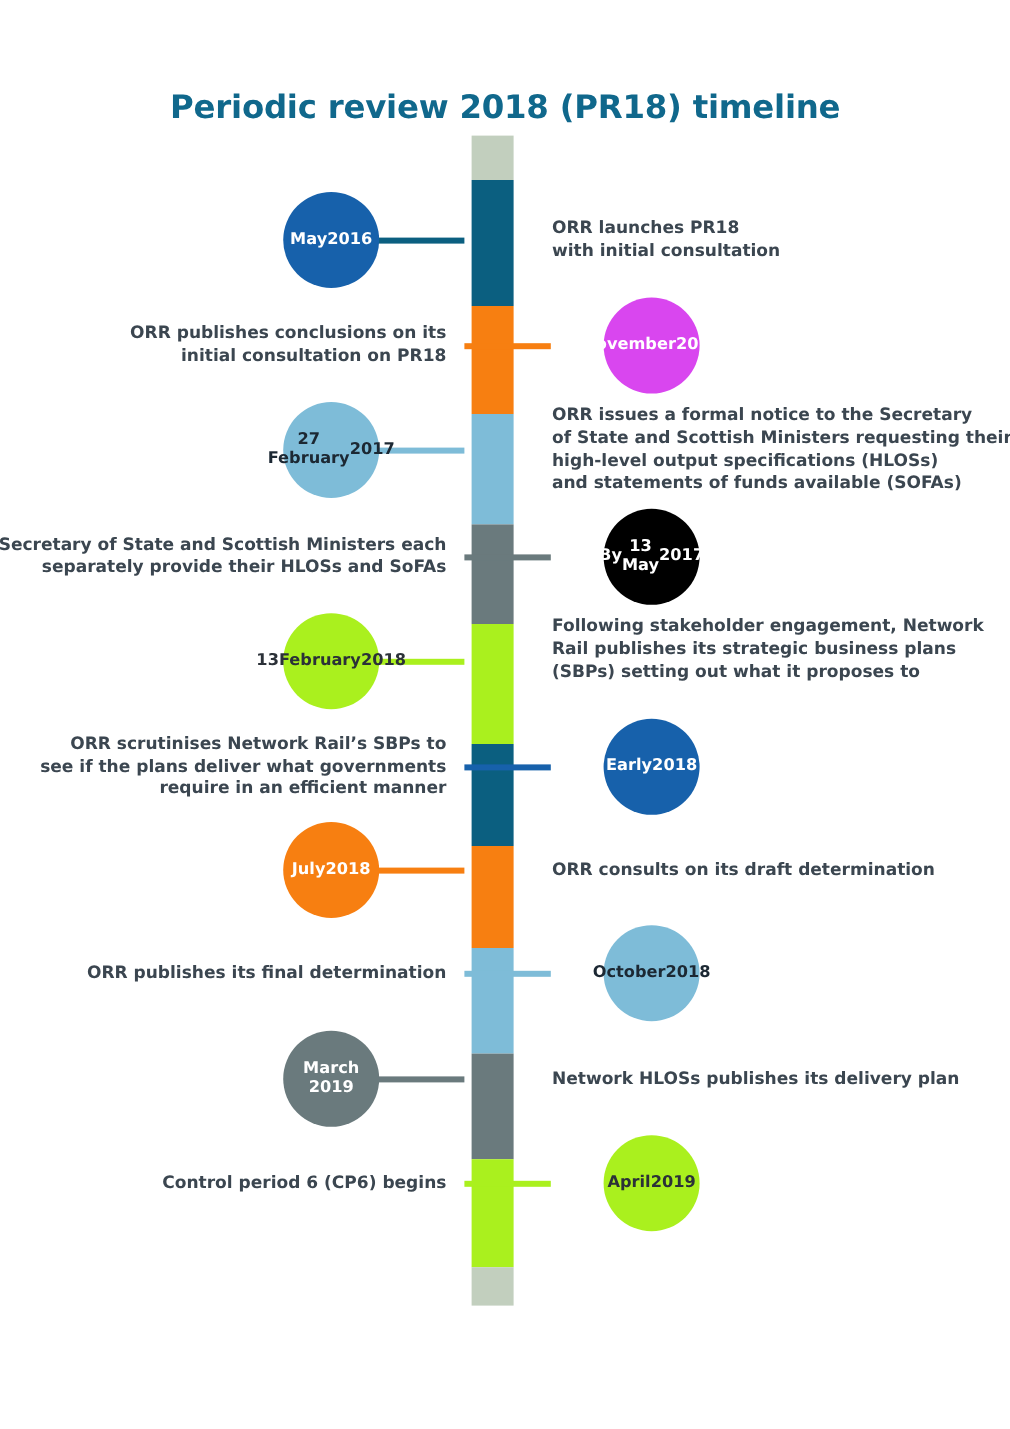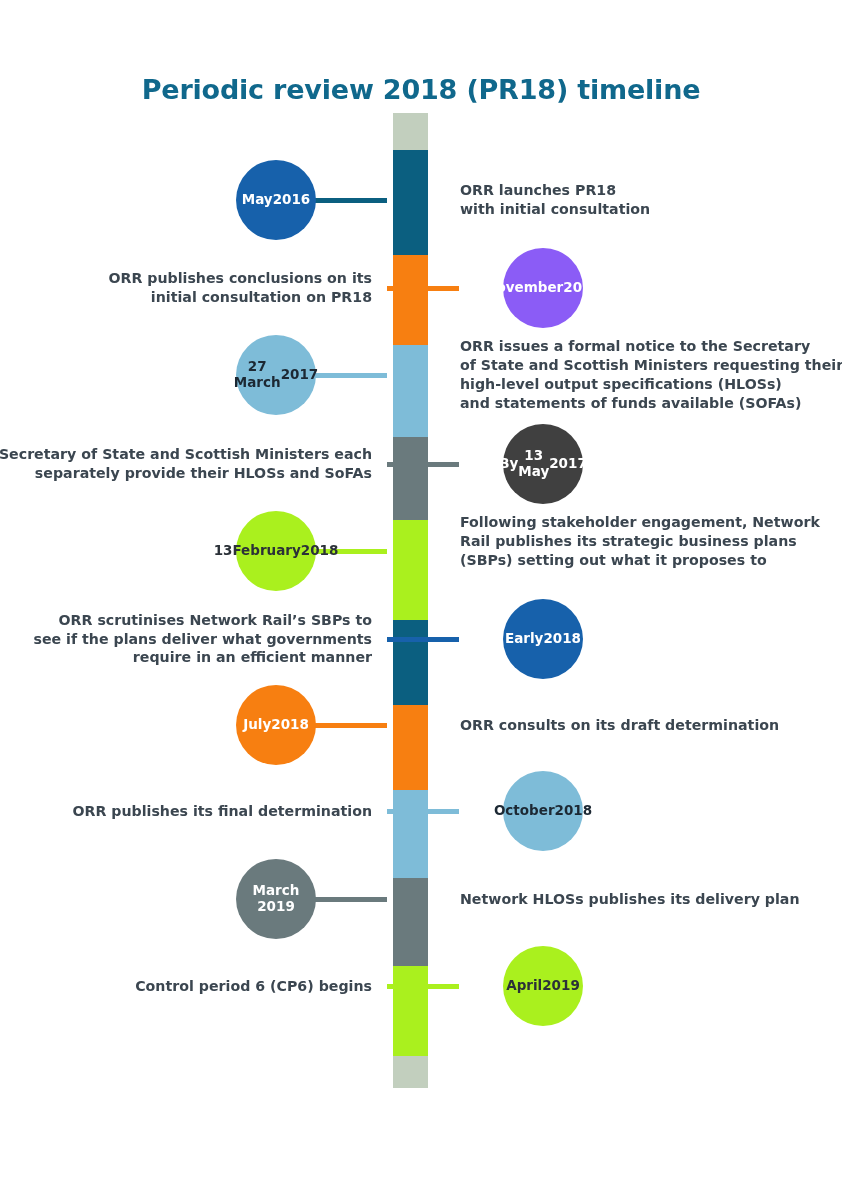--- a/index.html
+++ b/index.html
@@ -124,45 +124,45 @@
         <div>May</div>
         <div>2016</div>
       </div>
       <div class="desc right" style="top: -18.9px;">
         <div>ORR launches PR18</div>
         <div>with initial consultation</div>
       </div>
     </div>
     <div class="tl-row" style="top: 288px;">
       <div class="connector right" style="background: rgb(247, 127, 17); width: 72px;"></div>
-      <div class="node-circle right" style="background: #8b5cf6; color: rgb(255, 255, 255);">
+      <div class="node-circle right" style="background: #d946ef; color: rgb(255, 255, 255);">
         <div>November</div>
         <div>2016</div>
       </div>
       <div class="desc left" style="top: -18.9px;">
         <div>ORR publishes conclusions on its</div>
         <div>initial consultation on PR18</div>
       </div>
     </div>
     <div class="tl-row" style="top: 375px;">
       <div class="connector left" style="background: rgb(126, 188, 216); width: 72px;"></div>
       <div class="node-circle left" style="background: rgb(126, 188, 216); color: rgb(28, 40, 51);">
-        <div>27 March</div>
+        <div>27 February</div>
         <div>2017</div>
       </div>
       <div class="desc right" style="top: -37.8px;">
         <div>ORR issues a formal notice to the Secretary</div>
         <div>of State and Scottish Ministers requesting their</div>
         <div>high-level output specifications (HLOSs)</div>
         <div>and statements of funds available (SOFAs)</div>
       </div>
     </div>
     <div class="tl-row" style="top: 464px;">
       <div class="connector right" style="background: rgb(106, 122, 125); width: 72px;"></div>
-      <div class="node-circle right" style="background: #404040; color: rgb(255, 255, 255);">
+      <div class="node-circle right" style="background: #000000; color: rgb(255, 255, 255);">
         <div>By</div>
         <div>13 May</div>
         <div>2017</div>
       </div>
       <div class="desc left" style="top: -18.9px;">
         <div>Secretary of State and Scottish Ministers each</div>
         <div>separately provide their HLOSs and SoFAs</div>
       </div>
     </div>
     <div class="tl-row" style="top: 551px;">

